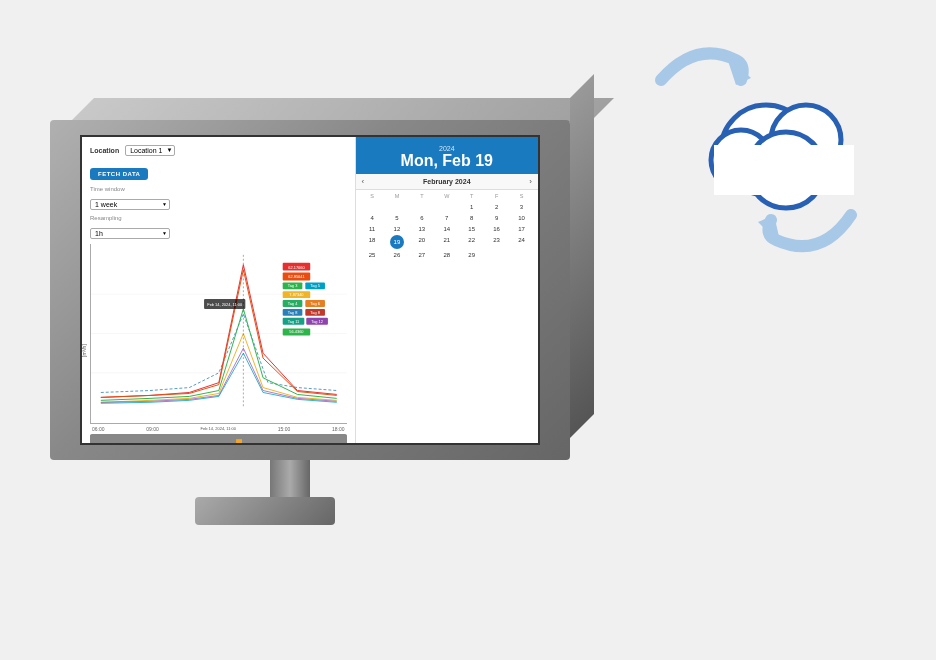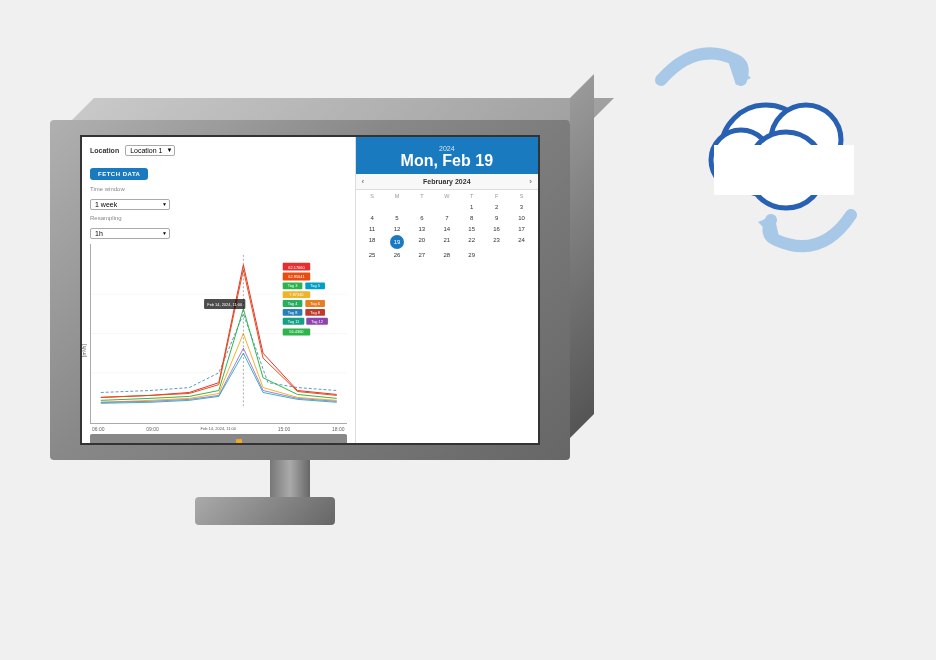--- a/index.html
+++ b/index.html
@@ -68,21 +68,20 @@
       overflow: hidden;
     }
 
     
     .screen-content {
       width: 100%;
       height: 100%;
       display: flex;
       flex-direction: row;
       background: #f5f5f5;
-      justify-content: space-between;
     }
 
     
     .left-panel {
       width: 60%;
       height: 100%;
       padding: 8px;
       border-right: 1px solid #ddd;
       background: #fff;
     }

